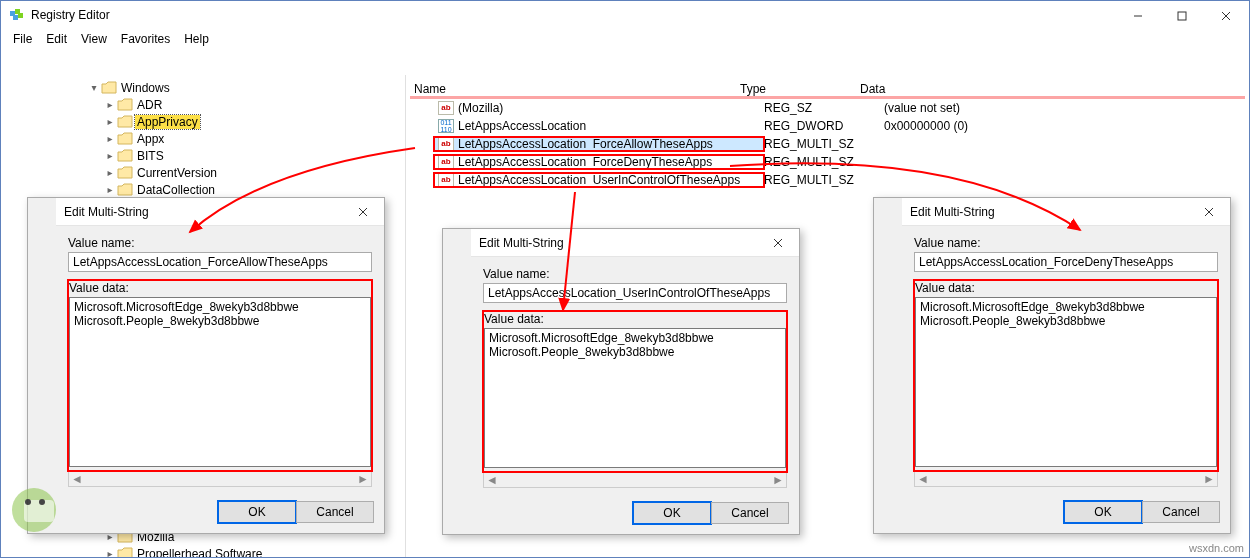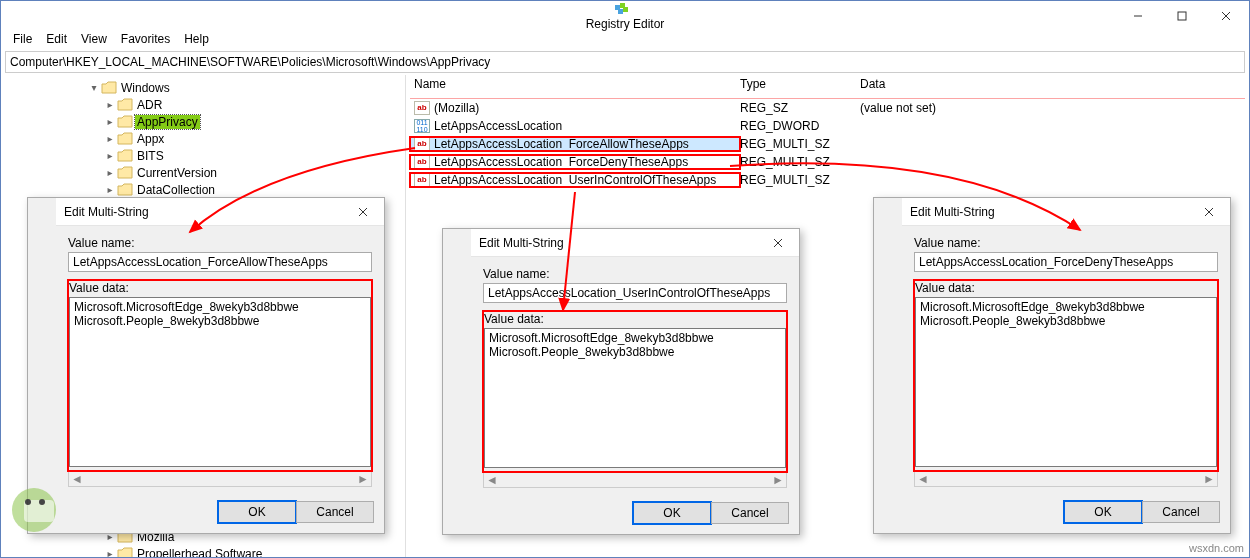--- a/index.html
+++ b/index.html
@@ -1,48 +1,48 @@
 <!DOCTYPE html>
 <html><head>
 <meta charset="utf-8">
 <style>
 * { box-sizing: border-box; margin: 0; padding: 0; font-family: "Segoe UI", Tahoma, sans-serif; font-size: 12px; }
 body { background: #fff; width: 1250px; height: 558px; position: relative; overflow: hidden; }
 
 
 .main-window { position: absolute; left: 0; top: 0; width: 1250px; height: 558px; background: #fff; border: 1px solid #5e81bc; }
-.titlebar { height: 28px; display: flex; align-items: center; padding: 0 8px; background: #fff; flex-direction: column; }
+.titlebar { height: 28px; display: flex; align-items: center; padding: 0 8px; background: #fff; }
 .titlebar .regicon { width: 16px; height: 16px; margin-right: 6px; display: flex; align-items: center; justify-content: center; }
 .titlebar .title { flex: 1; }
 .winctrls { display: flex; position: absolute; right: 1px; top: 1px; }
 .winctrls .btn { width: 44px; height: 28px; display: flex; align-items: center; justify-content: center; color: #555; }
 
 .menubar { height: 20px; display: flex; align-items: center; padding: 0 6px; gap: 2px; }
 .menubar .mitem { padding: 2px 6px; }
 .menubar .mitem span { text-decoration-color: #000; }
 
 .addressbar { height: 22px; border: 1px solid #ccc; margin: 2px 4px; display: flex; align-items: center; padding: 0 4px; background: #fff; }
 
 .content { position: absolute; top: 74px; left: 0; right: 0; bottom: 0; display: flex; }
 .tree-pane { width: 405px; border-right: 1px solid #e0e0e0; padding: 4px 2px; overflow: hidden; }
 .list-pane { flex: 1; padding: 2px 4px; }
 
 .tree-row { display: flex; align-items: center; height: 17px; padding-left: 4px; white-space: nowrap; }
-.tree-row.selected .lbl { background: #84cc16; outline: 1px dotted #555; }
+.tree-row.selected .lbl { background: #fde047; outline: 1px dotted #555; }
 .expander { width: 14px; height: 14px; display: flex; align-items: center; justify-content: center; color: #666; font-size: 10px; }
 .folder { width: 16px; height: 14px; margin-right: 2px; display: flex; align-items: center; justify-content: center; }
 .folder svg { display:block; }
 .lbl { padding: 0 2px; }
 
-.cols { display: flex; border-bottom: 1px solid #fca5a5; height: 22px; align-items: flex-start; }
+.cols { display: flex; border-bottom: 3px solid #fca5a5; height: 22px; align-items: flex-end; }
 .col-name { width: 330px; padding-left: 4px; }
 .col-type { width: 120px; }
 .col-data { flex: 1; }
 
-.row { display: flex; height: 18px; align-items: center; }
+.row { display: flex; height: 18px; align-items: center; margin-left: 24px; }
 .row.selected .cell-name { background: #cde8ff; }
 .cell-name { width: 330px; display: flex; align-items: center; padding-left: 4px; }
 .cell-type { width: 120px; }
 .cell-data { flex: 1; }
 .valicon { width: 16px; height: 14px; margin-right: 4px; display: flex; align-items: center; justify-content: center; }
 .valicon .ab { width:16px; height:14px; background:#fff; border:1px solid #bba; display:flex; align-items:center; justify-content:center; font-size:8px; color:#c00; font-weight:bold; line-height:1; }
 .valicon .bin { width:16px; height:14px; background:#fff; border:1px solid #8aa; display:flex; align-items:center; justify-content:center; font-size:7px; color:#06c; line-height:1; }
 
 .redbox { outline: 2px solid #f00; outline-offset: -1px; }
 .bluebox { outline: 2px solid #0066e6; outline-offset: -1px; }
@@ -103,23 +103,20 @@
   </div>
 
   <div class="menubar">
     <div class="mitem"><span>File</span></div>
     <div class="mitem"><span>Edit</span></div>
     <div class="mitem"><span>View</span></div>
     <div class="mitem"><span>Favorites</span></div>
     <div class="mitem"><span>Help</span></div>
   </div>
 
-  <div class="addressbar">
-    <span>Computer\HKEY_LOCAL_MACHINE\SOFTWARE\Policies\Microsoft\Windows\AppPrivacy</span>
-  </div>
 
   <div class="content">
     <div class="tree-pane" id="tree">
         <div class="tree-row" style="padding-left: 84px;">
           <span class="expander">▾</span>
           <span class="folder">
             <svg width="16" height="13">
               <path d="M1,3 L5,3 L7,1 L15,1 L15,12 L1,12 Z" fill="#ffe9a6" stroke="#d4b65f"></path>
             </svg>
           </span>
@@ -217,20 +214,21 @@
             <div class="cell-data">(value not set)</div>
           </div>
           <div class="row">
             <div class="cell-name">
               <span class="valicon">
                 <span class="bin">011<br>110</span>
               </span>
               <span>LetAppsAccessLocation</span>
             </div>
             <div class="cell-type">REG_DWORD</div>
+            <div class="cell-data">0x00000000 (0)</div>
           </div>
           <div class="row selected">
             <div class="cell-name redbox">
               <span class="valicon">
                 <span class="ab">ab</span>
               </span>
               <span>LetAppsAccessLocation_ForceAllowTheseApps</span>
             </div>
             <div class="cell-type">REG_MULTI_SZ</div>
             <div class="cell-data"></div>

